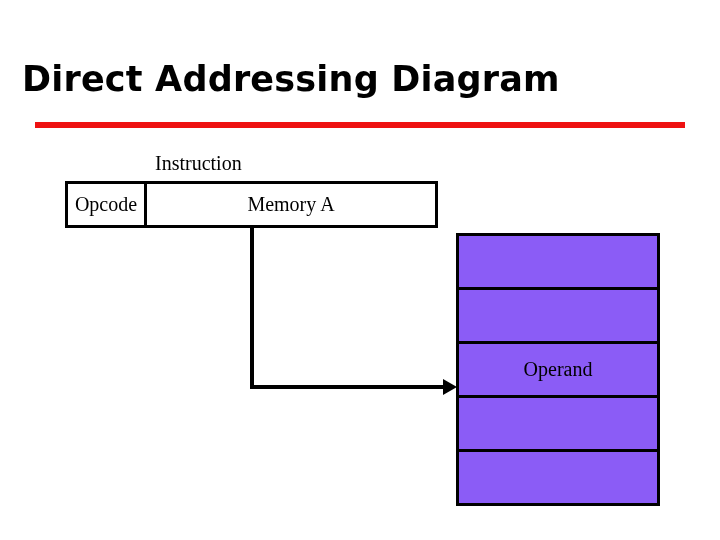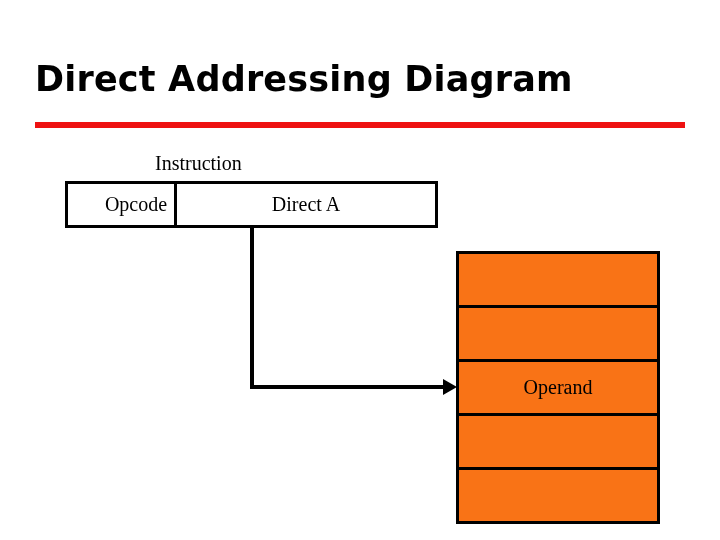--- a/index.html
+++ b/index.html
@@ -12,21 +12,21 @@
     width: 720px;
     height: 540px;
     background: #ffffff;
     overflow: hidden;
     font-family: "Liberation Serif", "DejaVu Serif", serif;
   }
 
   
   #title {
     position: absolute;
-    left: 35px;
+    left: 22px;
     top: 58px;
     width: 650px;
     font-family: "DejaVu Sans", "Liberation Sans", sans-serif;
     font-weight: bold;
     font-size: 35px;
     line-height: 42px;
     letter-spacing: 0.2px;
     color: #000000;
     white-space: nowrap;
   }
@@ -62,21 +62,20 @@
     position: absolute;
     left: 65px;
     top: 181px;
     width: 373px;
     height: 47px;
     box-sizing: border-box;
     border: 3px solid #000000;
     display: flex;
     align-items: stretch;
     background: #ffffff;
-    padding-left: 30px;
   }
   #opcode-cell {
     width: 79px;
     box-sizing: border-box;
     border-right: 3px solid #000000;
     display: flex;
     align-items: center;
     justify-content: center;
     font-family: "Liberation Serif", "DejaVu Serif", serif;
     font-size: 20px;
@@ -98,26 +97,26 @@
   #memory-label {
     left: 458px;
     top: 218px;
     width: 202px;
   }
 
   
   #memory-column {
     position: absolute;
     left: 456px;
-    top: 251px;
+    top: 233px;
     width: 204px;
     height: 273px;
     box-sizing: border-box;
     border: 3px solid #000000;
-    background: #f97316;
+    background: #8b5cf6;
     display: flex;
     flex-direction: column;
   }
   .memory-cell {
     flex: 1 1 0;
     box-sizing: border-box;
     border-bottom: 3px solid #000000;
     display: flex;
     align-items: center;
     justify-content: center;
@@ -164,21 +163,21 @@
 <div id="slide">
 
   <div id="title">Direct Addressing Diagram</div>
 
   <div id="title-rule"></div>
 
   <div id="instruction-label" class="caption">Instruction</div>
 
   <div id="instruction-box">
     <div id="opcode-cell">Opcode</div>
-    <div id="address-cell">Direct A</div>
+    <div id="address-cell">Memory A</div>
   </div>
 
 
   <div id="memory-column">
     <div class="memory-cell"></div>
     <div class="memory-cell"></div>
     <div class="memory-cell">Operand</div>
     <div class="memory-cell"></div>
     <div class="memory-cell"></div>
   </div>

